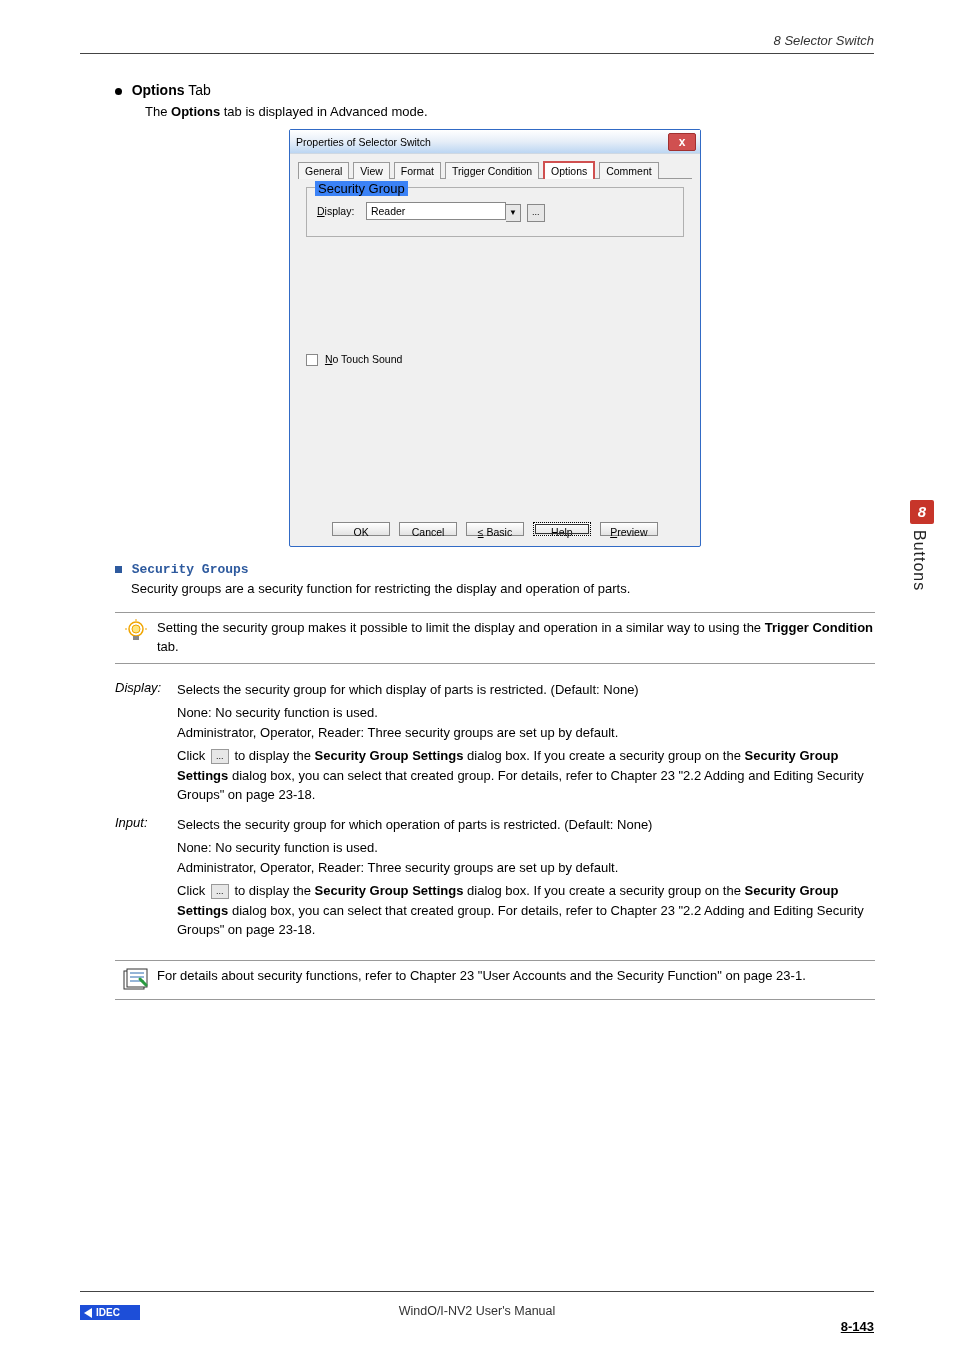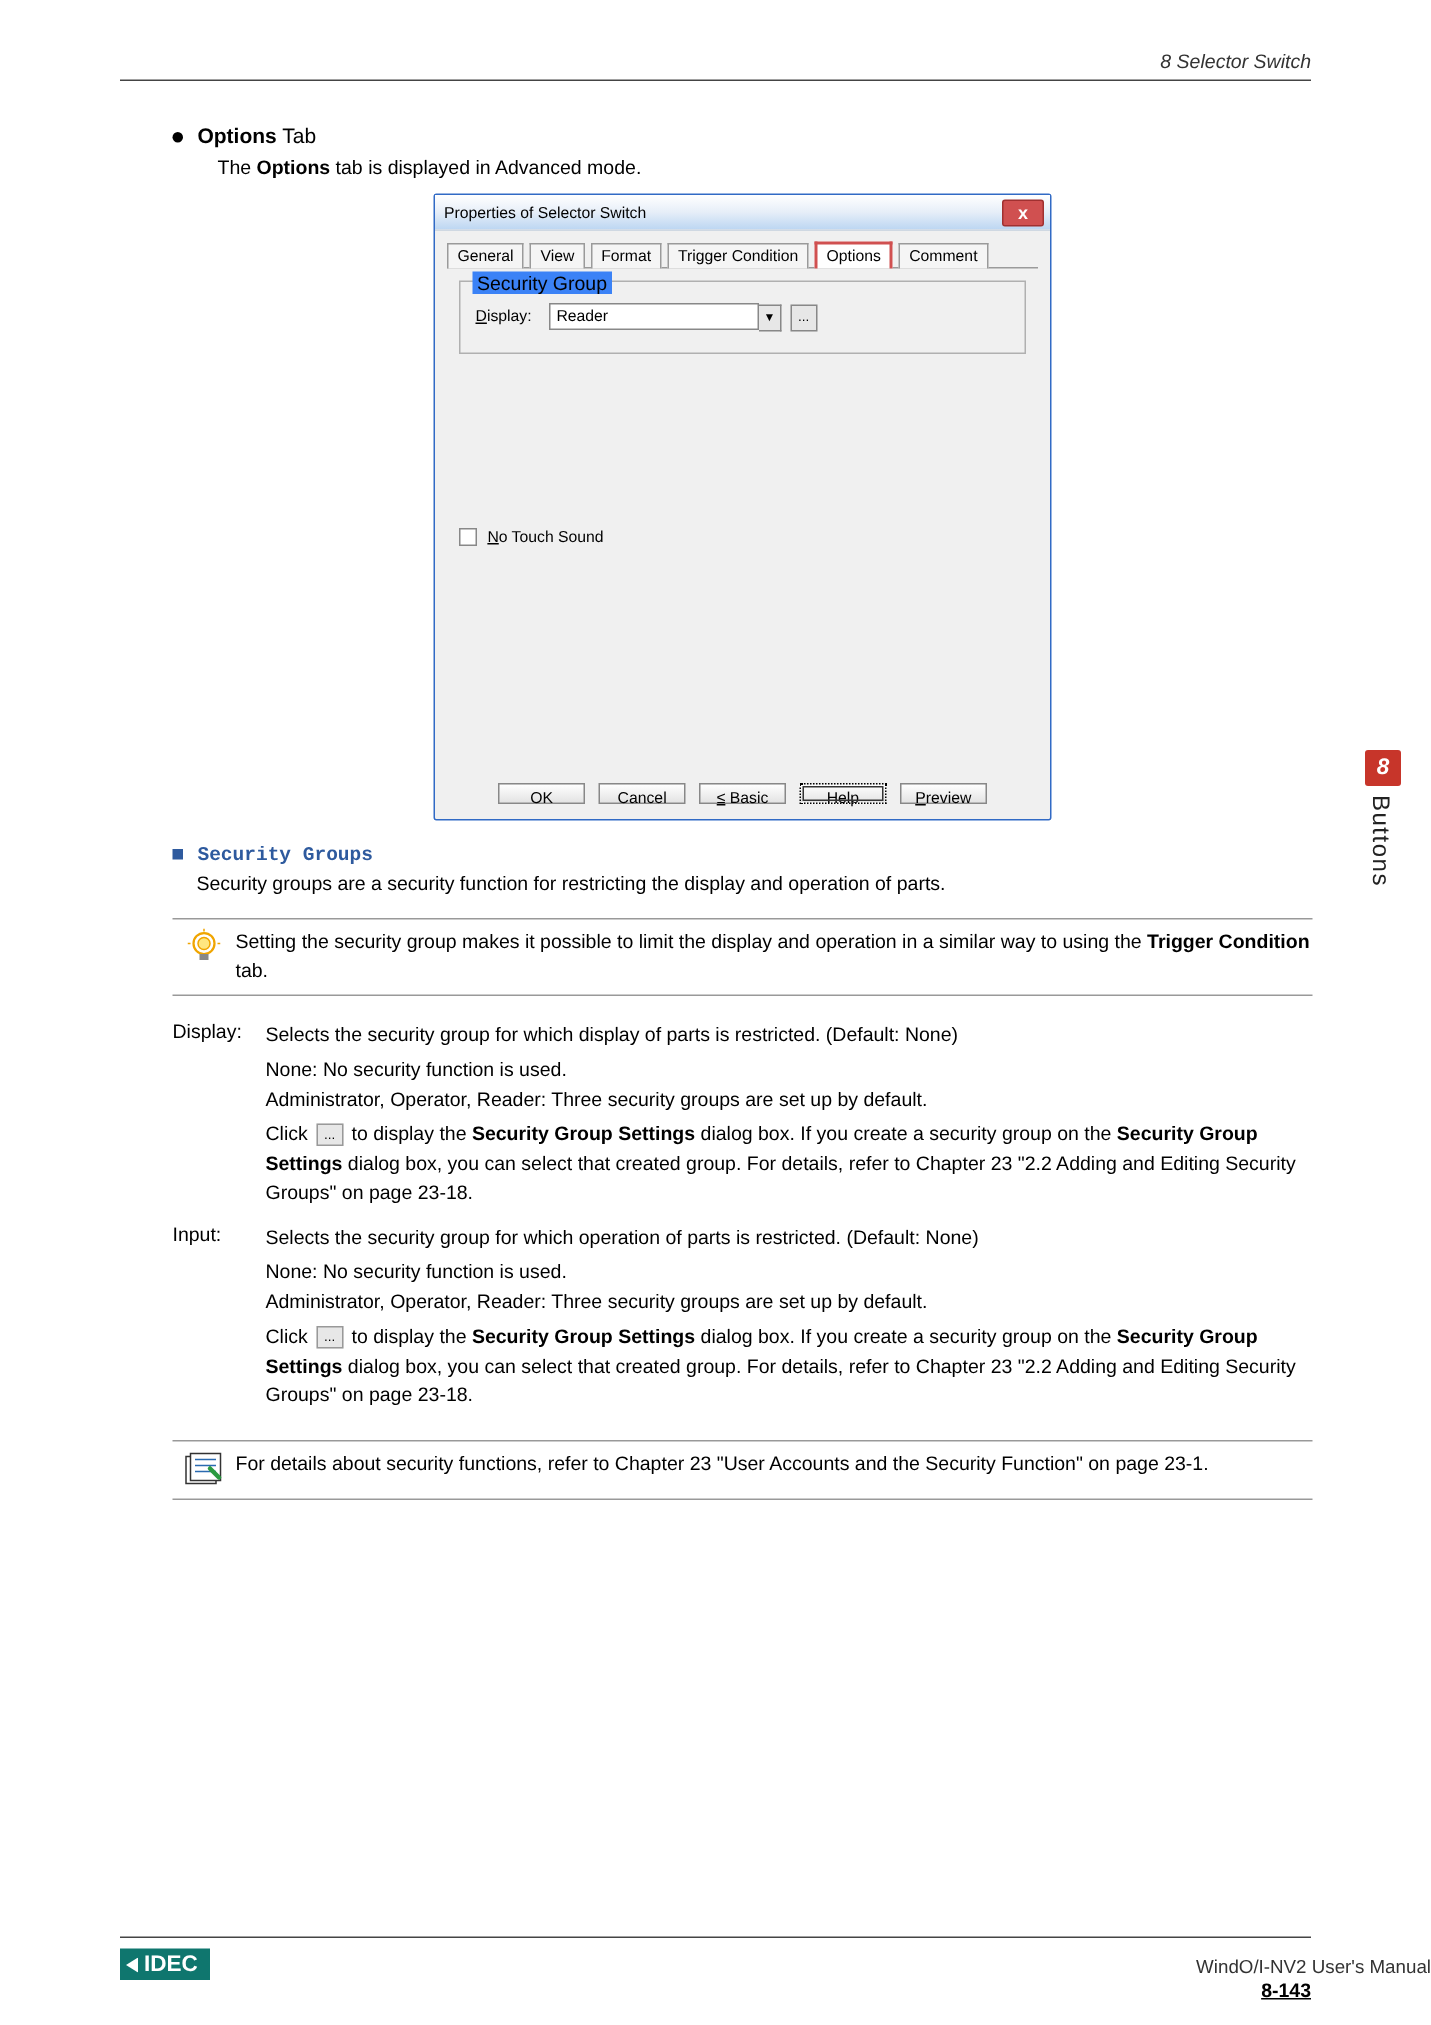--- a/index.html
+++ b/index.html
@@ -121,35 +121,35 @@
   .sec-body { margin-left:0; margin-top:4px; }
 
   .lampbox, .notebox {
     display:flex; border-top:1px solid #999; border-bottom:1px solid #999;
     padding:6px 0; margin:16px 0;
   }
   .lampicon, .noteicon { flex: 0 0 42px; display:flex; align-items:flex-start; justify-content:center; }
   .lamptext, .notetext { flex:1; line-height:1.45; }
 
   .field-row { display:flex; margin-top:6px; }
-  .field-label { flex: 0 0 62px; }
+  .field-label { flex: 0 0 62px; font-style: italic; }
   .field-text { flex:1; line-height:1.5; }
   .field-text p { margin-bottom:4px; }
   .inlinebtn { display:inline-block; width:18px; height:15px; background:#e7e7e7; border:1px solid #999; text-align:center; line-height:12px; font-size:9px; vertical-align:middle; margin:0 2px;}
 
   
   .sidetab { position:absolute; right: 18px; top: 500px; width:26px; }
   .sidenum { width:24px; height:24px; background:#c7352a; color:#fff; text-align:center; line-height:24px; font-weight:bold; font-style:italic; border-radius:2px; font-size:15px;}
   .sidetxt { writing-mode: vertical-rl; text-orientation: mixed; font-size:16px; margin-top:6px; color:#222; letter-spacing:1px; }
 
   
   .hr-bottom { position:absolute; bottom:58px; left:80px; right:80px; border-top:1px solid #444; }
-  .footer-logo { position:absolute; bottom:30px; left:80px; background:#0f766e; color:#fff; padding:2px 8px 2px 4px; font-weight:bold; font-size:15px; letter-spacing:0; }
+  .footer-logo { position:absolute; bottom:30px; left:80px; background:#1d4ed8; color:#fff; padding:2px 20px 2px 4px; font-weight:bold; font-size:10px; letter-spacing:0; }
   .footer-logo::before{ content:""; display:inline-block; width:8px; height:10px; background:#fff; margin-right:4px; vertical-align:middle; clip-path: polygon(100% 0, 100% 100%, 0 50%); }
-  .footer-center { position:absolute; bottom:32px; left:0; right:0; text-align:right; font-size:12.5px; color:#333;}
+  .footer-center { position:absolute; bottom:32px; left:0; right:0; text-align:center; font-size:12.5px; color:#333;}
   .footer-right { position:absolute; bottom:16px; right:80px; font-size:13px; font-weight:bold;text-decoration:underline; }
 </style>
 </head>
 <body>
 
 <div class="header">8 Selector Switch</div>
 <div class="hr-top"></div>
 
 <div class="content">
 

